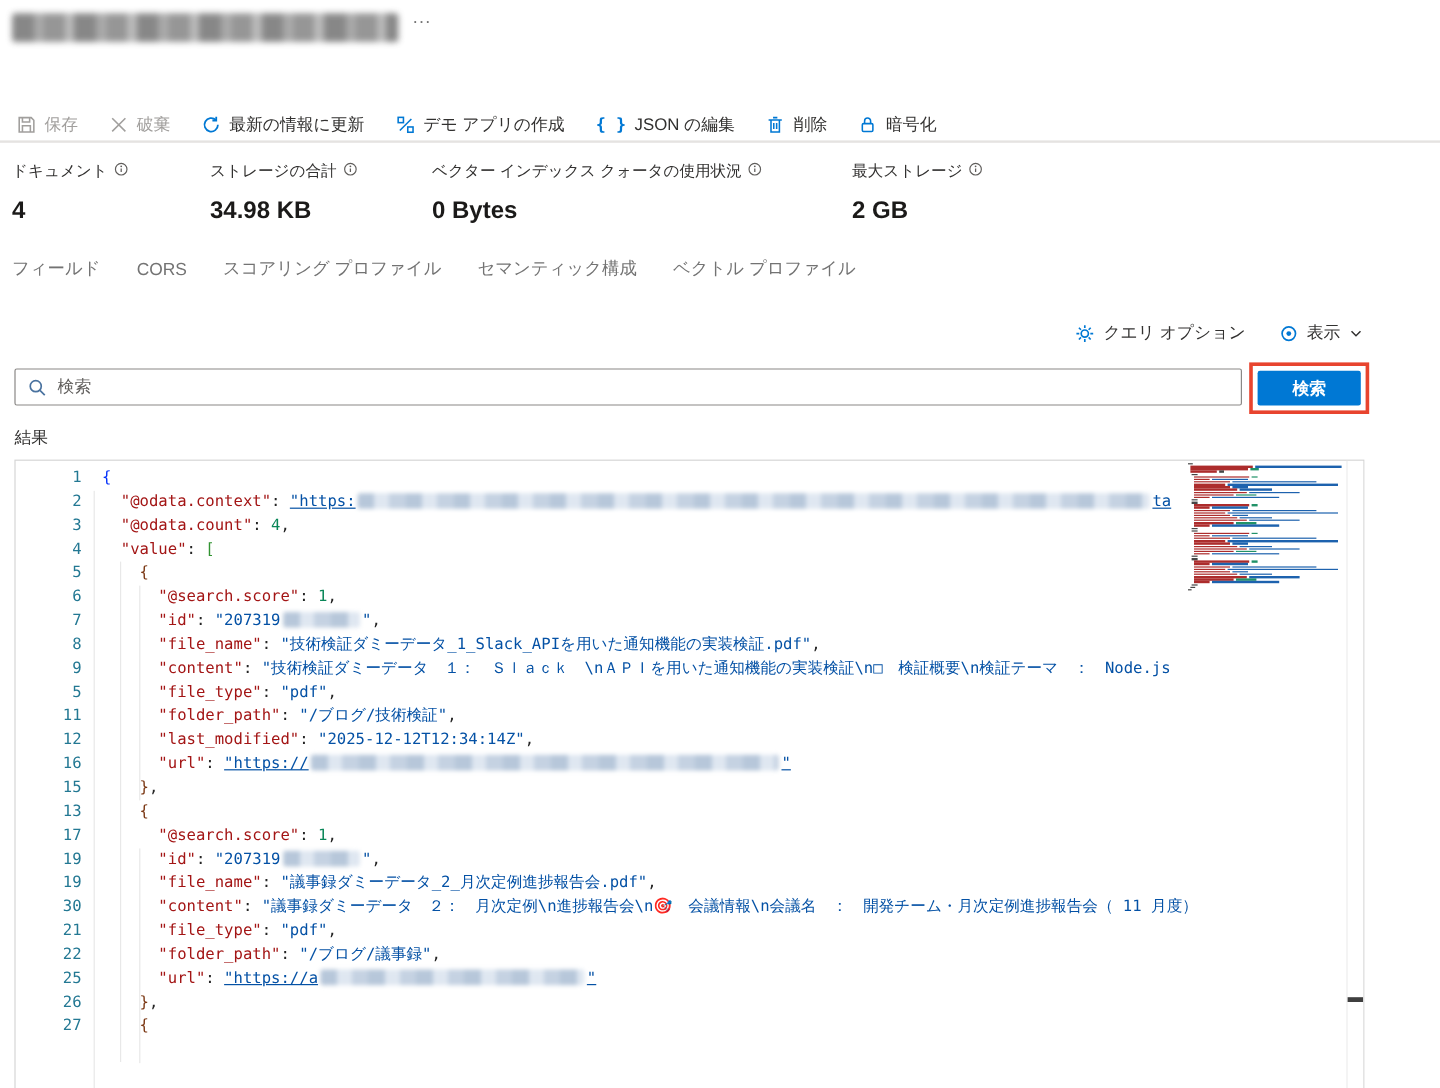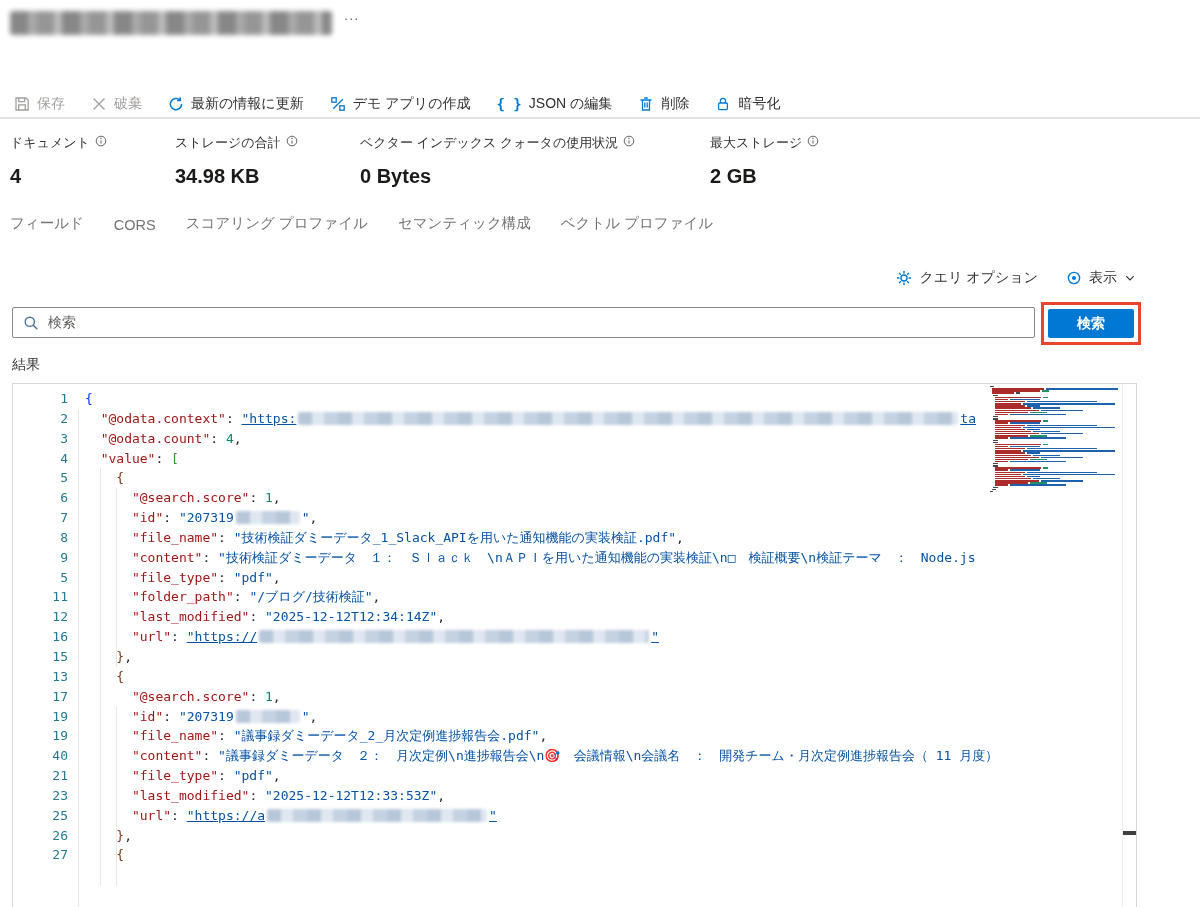--- a/index.html
+++ b/index.html
@@ -267,23 +267,23 @@
         <div class="code-row"><div class="ln">9</div><div class="code-text">      <span class="tk-k">"content"</span><span class="tk-p">: </span><span class="tk-s">"技術検証ダミーデータ　１：　Ｓｌａｃｋ　\nＡＰＩを用いた通知機能の実装検証\n□　検証概要\n検証テーマ　：　Node.js</span></div></div>
         <div class="code-row"><div class="ln">5</div><div class="code-text">      <span class="tk-k">"file_type"</span><span class="tk-p">: </span><span class="tk-s">"pdf"</span><span class="tk-p">,</span></div></div>
         <div class="code-row"><div class="ln">11</div><div class="code-text">      <span class="tk-k">"folder_path"</span><span class="tk-p">: </span><span class="tk-s">"/ブログ/技術検証"</span><span class="tk-p">,</span></div></div>
         <div class="code-row"><div class="ln">12</div><div class="code-text">      <span class="tk-k">"last_modified"</span><span class="tk-p">: </span><span class="tk-s">"2025-12-12T12:34:14Z"</span><span class="tk-p">,</span></div></div>
         <div class="code-row"><div class="ln">16</div><div class="code-text">      <span class="tk-k">"url"</span><span class="tk-p">: </span><span class="tk-u">"https://</span><span class="tk-x" style="width: 390px;"></span><span class="tk-u">"</span></div></div>
         <div class="code-row"><div class="ln">15</div><div class="code-text">    <span class="tk-b3">}</span><span class="tk-p">,</span></div></div>
         <div class="code-row"><div class="ln">13</div><div class="code-text">    <span class="tk-b3">{</span></div></div>
         <div class="code-row"><div class="ln">17</div><div class="code-text">      <span class="tk-k">"@search.score"</span><span class="tk-p">: </span><span class="tk-n">1</span><span class="tk-p">,</span></div></div>
         <div class="code-row"><div class="ln">19</div><div class="code-text">      <span class="tk-k">"id"</span><span class="tk-p">: </span><span class="tk-s">"207319</span><span class="tk-x" style="width: 64px;"></span><span class="tk-s">"</span><span class="tk-p">,</span></div></div>
         <div class="code-row"><div class="ln">19</div><div class="code-text">      <span class="tk-k">"file_name"</span><span class="tk-p">: </span><span class="tk-s">"議事録ダミーデータ_2_月次定例進捗報告会.pdf"</span><span class="tk-p">,</span></div></div>
-        <div class="code-row"><div class="ln">40</div><div class="code-text">      <span class="tk-k">"content"</span><span class="tk-p">: </span><span class="tk-s">"議事録ダミーデータ　２：　月次定例\n進捗報告会\n</span><span class="tk-e">🎯</span><span class="tk-s">　会議情報\n会議名　：　開発チーム・月次定例進捗報告会（ 11 月度）\</span></div></div>
+        <div class="code-row"><div class="ln">30</div><div class="code-text">      <span class="tk-k">"content"</span><span class="tk-p">: </span><span class="tk-s">"議事録ダミーデータ　２：　月次定例\n進捗報告会\n</span><span class="tk-e">🎯</span><span class="tk-s">　会議情報\n会議名　：　開発チーム・月次定例進捗報告会（ 11 月度）\</span></div></div>
         <div class="code-row"><div class="ln">21</div><div class="code-text">      <span class="tk-k">"file_type"</span><span class="tk-p">: </span><span class="tk-s">"pdf"</span><span class="tk-p">,</span></div></div>
-        <div class="code-row"><div class="ln">23</div><div class="code-text">      <span class="tk-k">"last_modified"</span><span class="tk-p">: </span><span class="tk-s">"2025-12-12T12:33:53Z"</span><span class="tk-p">,</span></div></div>
+        <div class="code-row"><div class="ln">22</div><div class="code-text">      <span class="tk-k">"folder_path"</span><span class="tk-p">: </span><span class="tk-s">"/ブログ/議事録"</span><span class="tk-p">,</span></div></div>
         <div class="code-row"><div class="ln">25</div><div class="code-text">      <span class="tk-k">"url"</span><span class="tk-p">: </span><span class="tk-u">"https://a</span><span class="tk-x" style="width: 220px;"></span><span class="tk-u">"</span></div></div>
         <div class="code-row"><div class="ln">26</div><div class="code-text">    <span class="tk-b3">}</span><span class="tk-p">,</span></div></div>
         <div class="code-row"><div class="ln">27</div><div class="code-text">    <span class="tk-b3">{</span></div></div>
       </div>
     <div class="guide" style="left:65px;top:25px;height:505px"></div>
     <div class="guide" style="left:87px;top:84px;height:417px"></div>
     <div class="guide" style="left:103px;top:104px;height:179px"></div>
     <div class="guide" style="left:103px;top:323px;height:179px"></div>
     <div class="mm-strip"></div>
     <div class="mm-thumb"></div>

